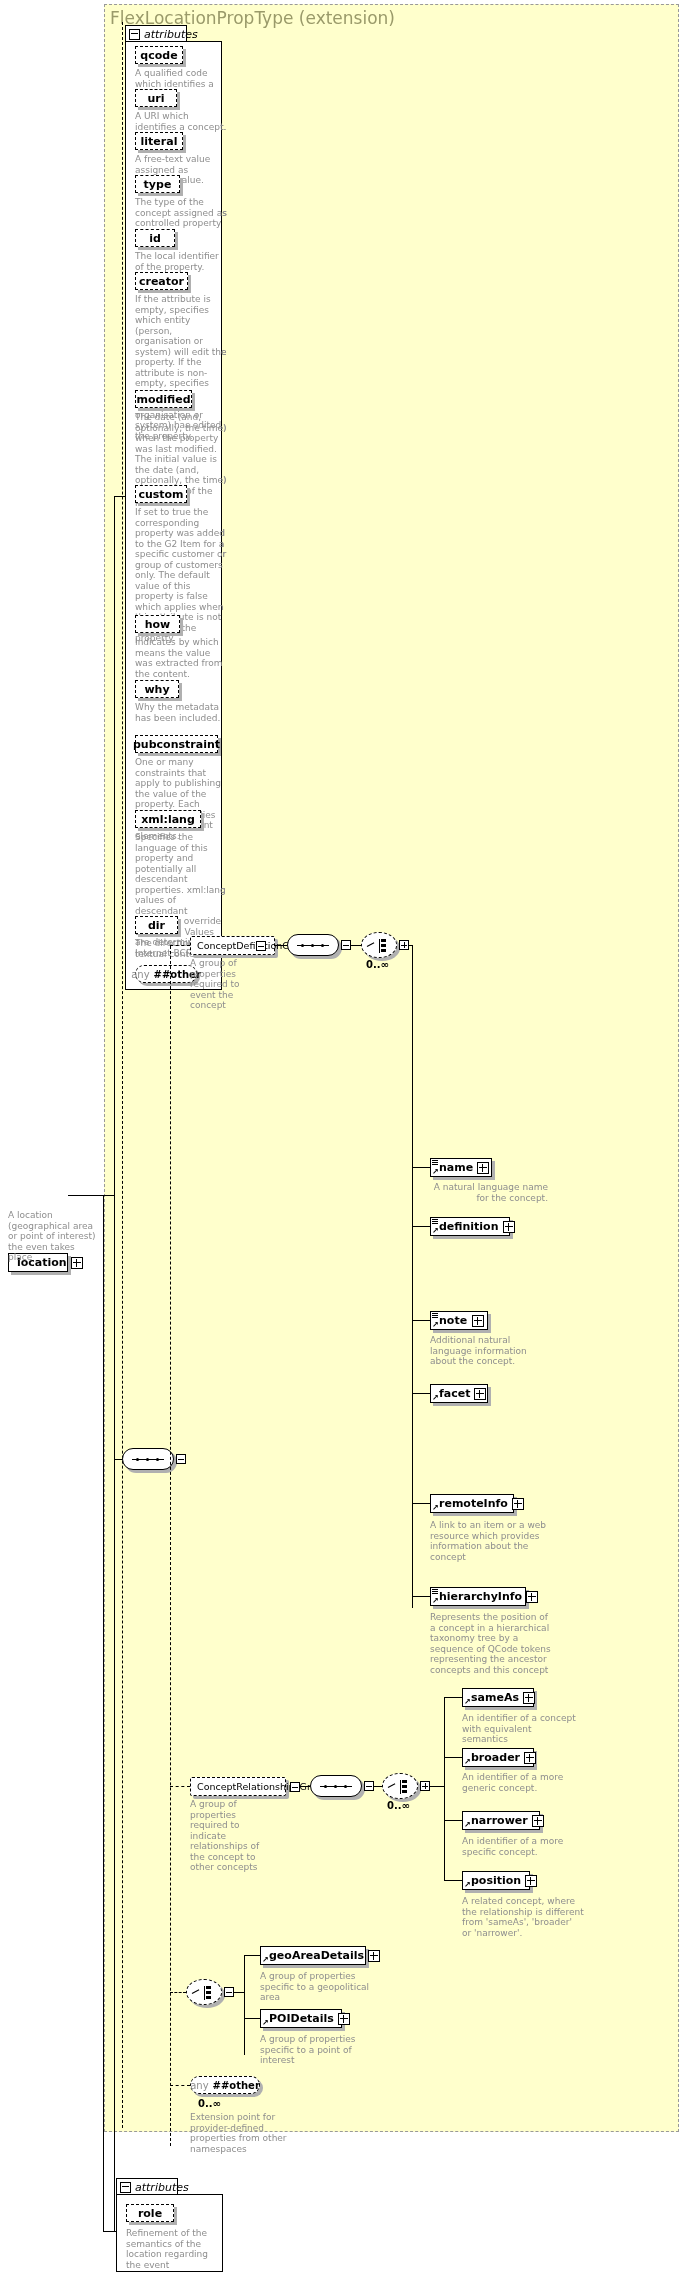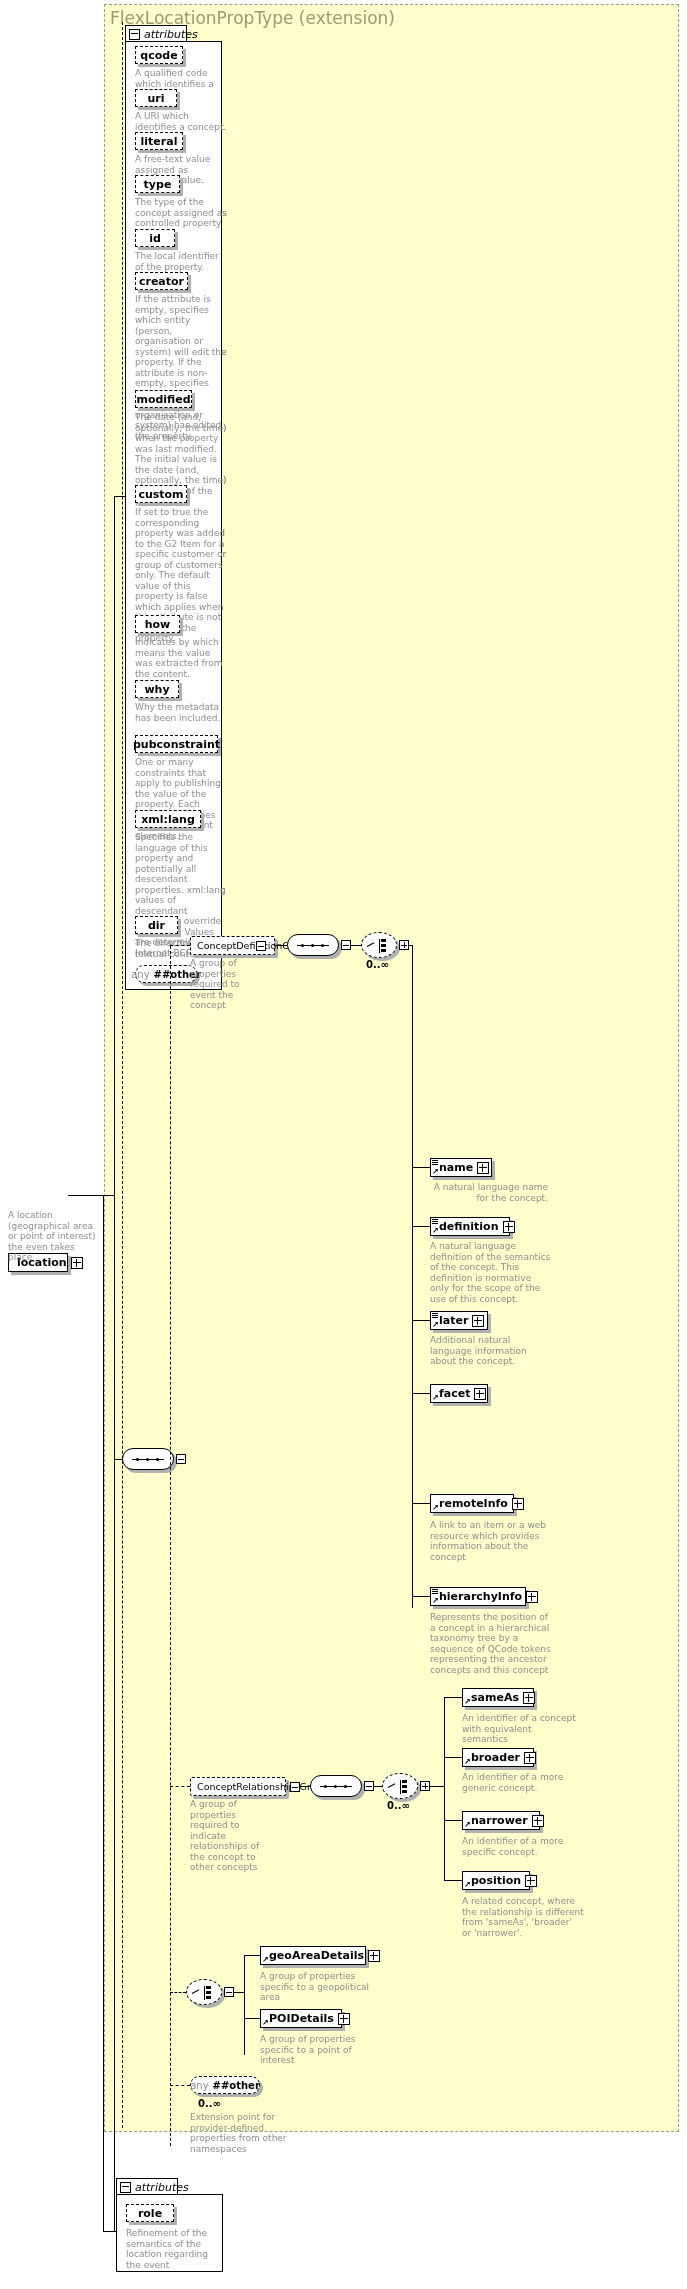--- a/index.html
+++ b/index.html
@@ -413,31 +413,30 @@
   <div class="elem" style="left:430px;top:1217px;width:80px;">
     <span class="mk-lines">
         <i></i>
         <i></i>
         <i></i>
       </span>
     <span class="mk-arrow">↗</span>
     <span class="lbl">definition</span>
     <span class="plus-box"></span>
   </div>
-  <div class="doc wide" style="left:430px;top:1241px;width:122px;">A natural language definition of the semantics of the concept. This definition is normative only for the scope of the use of this concept.</div>
 
   <div class="hline" style="left:412px;top:1320px;width:18px;"></div>
   <div class="elem" style="left:430px;top:1311px;width:58px;">
     <span class="mk-lines">
         <i></i>
         <i></i>
         <i></i>
       </span>
     <span class="mk-arrow">↗</span>
-    <span class="lbl">later</span>
+    <span class="lbl">note</span>
     <span class="plus-box"></span>
   </div>
   <div class="doc wide" style="left:430px;top:1335px;width:118px;">Additional natural language information about the concept.</div>
 
   <div class="hline" style="left:412px;top:1393px;width:18px;"></div>
   <div class="elem" style="left:430px;top:1384px;width:58px;">
     <span class="mk-arrow">↗</span>
     <span class="lbl">facet</span>
     <span class="plus-box"></span>
   </div>

